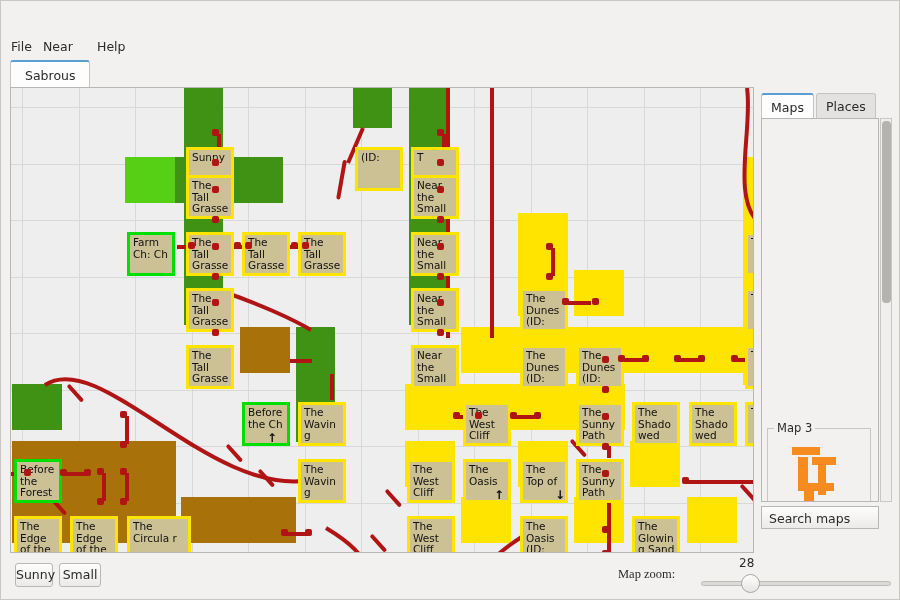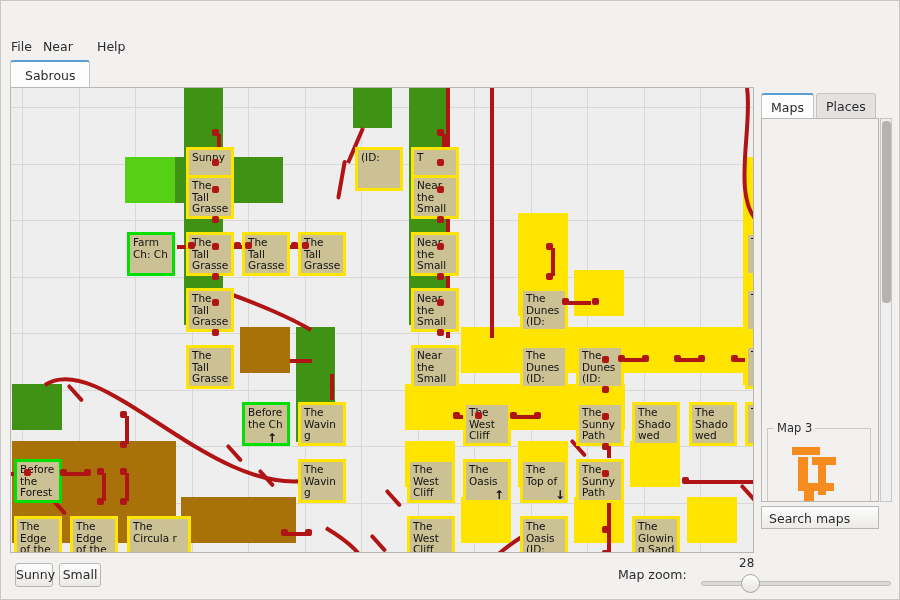--- a/index.html
+++ b/index.html
@@ -86,21 +86,21 @@
   .sidebtn{position:absolute;left:0;width:118px;height:23px;line-height:23px;
     font-size:12.5px;background:linear-gradient(#fdfdfd,#eceae8);
     border:1px solid #b9b7b4;box-sizing:border-box;color:#2b2b2b;cursor:pointer;}
   .sidebtn.left{text-align:left;padding-left:7px;}
   .sidebtn.ctr{text-align:center;}
 
   
   .btn{position:absolute;height:24px;line-height:22px;text-align:center;font-size:12.5px;
     background:linear-gradient(#fdfdfd,#eceae8);border:1px solid #b9b7b4;
     border-radius:3px;box-sizing:border-box;color:#2b2b2b;cursor:pointer;}
-  .zlabel{position:absolute;font-size:12.5px;color:#2b2b2b;}
+  .zlabel{position:absolute;font-size:12.5px;color:#2b2b2b;font-family:Liberation Serif, serif;}
   .slider{position:absolute;left:700px;top:580px;width:190px;height:5px;
     background:#dcdad7;border:1px solid #bfbdba;border-radius:3px;box-sizing:border-box;cursor:pointer;}
   .knob{position:absolute;left:740px;top:573px;width:17px;height:17px;border-radius:50%;
     background:linear-gradient(#fdfdfd,#e7e5e3);border:1px solid #a8a6a3;cursor:pointer;}
   .zval{position:absolute;left:738px;top:555px;font-size:12px;color:#2b2b2b;}
 </style>
 </head>
 <body>
 
 <div id="app">

